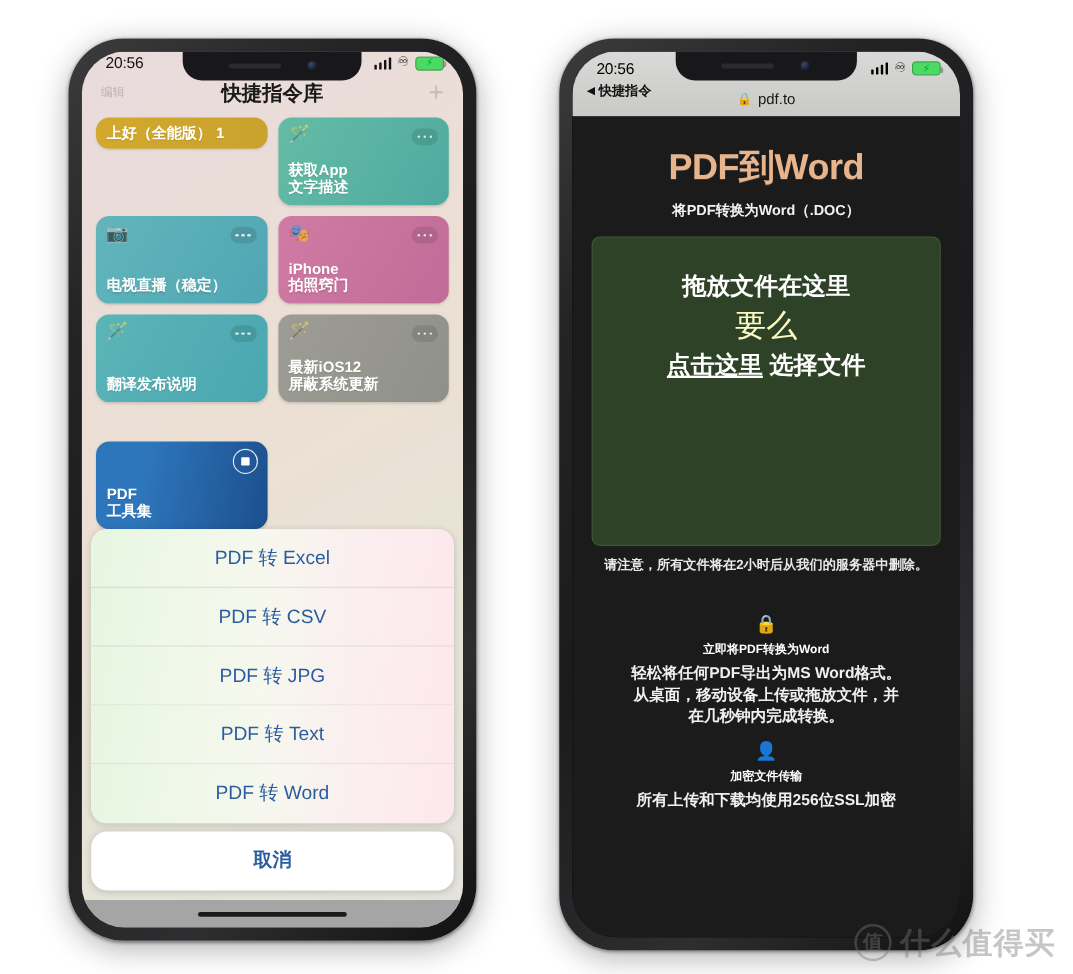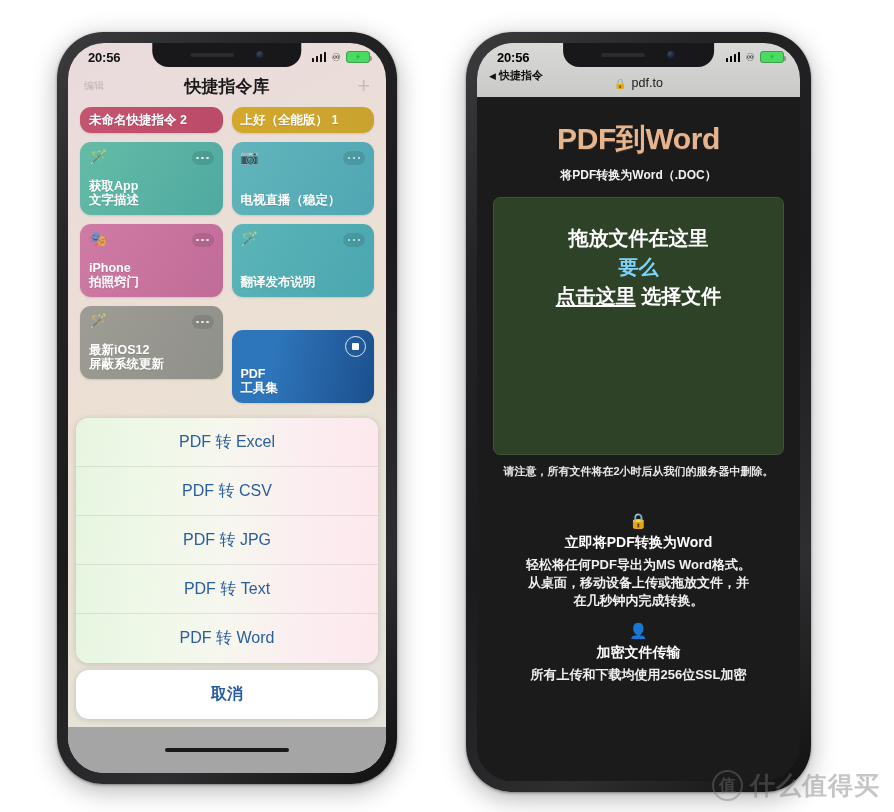--- a/index.html
+++ b/index.html
@@ -40,21 +40,21 @@
     display: flex; align-items: center; justify-content: center; gap: 22px;
   }
   .notch .speaker { width: 44px; height: 4px; border-radius: 3px; background: #2b2b2e; }
   .notch .cam { width: 8px; height: 8px; border-radius: 50%;
     background: radial-gradient(circle at 35% 32%, #3a4a66 0%, #16192b 70%); }
 
   
   .statusbar {
     position: relative; z-index: 30;
     height: 26px; display: flex; align-items: center;
-    padding: 2px 16px 0 20px; font-size: 13px; font-weight: bold;
+    padding: 2px 16px 0 20px; font-size: 13px; font-weight: normal;
   }
   .sb-time { letter-spacing: -0.2px; }
   .sb-right { margin-left: auto; display: flex; align-items: center; gap: 5px; }
   .sig { display: flex; align-items: flex-end; gap: 1.5px; height: 10px; }
   .sig i { width: 2.5px; background: currentColor; border-radius: 0.5px; display: block; }
   .sig i:nth-child(1){ height: 4px; } .sig i:nth-child(2){ height: 6px; }
   .sig i:nth-child(3){ height: 8px; } .sig i:nth-child(4){ height: 10px; }
   .netico { font-size: 11px; line-height: 1; opacity: .92; }
   .batt {
     width: 24px; height: 12px; border-radius: 3.5px;
@@ -159,29 +159,29 @@
   .pdf-sub { margin-top: 7px; font-size: 12px; font-weight:bold; color:#f2f2f2; }
   .dropzone {
     margin: 13px 2px 0;
     height: 258px; border-radius: 7px;
     background: #2d4226;
     border: 1px solid #3d5733;
     display:flex; flex-direction:column; align-items:center;
     padding-top: 27px; gap: 2px;
   }
   .dz-l1 { font-size:20px; font-weight:bold; color:#fff; }
-  .dz-l2 { font-size:20px; font-weight:bold; color:#7dd3fc; }
+  .dz-l2 { font-size:26px; font-weight:normal; color:#fef9c3; }
   .dz-l3 { font-size:20px; font-weight:bold; color:#fff; }
   .dz-l3 u { text-decoration: underline; text-underline-offset: 2px; }
   .dz-note { margin-top: 9px; font-size: 11px; line-height:1.35; color:#e8e8e8; font-weight:bold; padding:0 6px; }
 
   .feat { margin-top: 34px; }
   .feat + .feat { margin-top: 13px; }
   .feat-ico { font-size: 15px; color:#fff; line-height:1; }
-  .feat-h { margin-top: 6px; font-size: 14px; font-weight:bold; color:#fff; }
+  .feat-h { margin-top: 6px; font-size: 10px; font-weight:bold; color:#fff; }
   .feat-p { margin-top: 4px; font-size: 13px; font-weight:bold; line-height:1.38; color:#f0f0f0; }
 
   
   .watermark {
     position:absolute; right: 14px; bottom: 10px;
     display:flex; align-items:center; gap:7px;
     color: rgba(120,120,120,.42); z-index: 60; pointer-events:none;
   }
   .wm-logo {
     width: 31px; height: 31px; border-radius:50%;
@@ -220,23 +220,20 @@
         </div>
       </div>
 
       <div class="sc-nav">
         <div class="sc-edit">编辑</div>
         <div class="sc-title">快捷指令库</div>
         <div class="sc-plus">+</div>
       </div>
 
       <div class="sc-grid">
-          <div class="sc-card slim" style="background: linear-gradient(100deg, rgb(196, 84, 111), rgb(187, 74, 104));">
-            <div class="cname">未命名快捷指令 2</div>
-          </div>
           <div class="sc-card slim" style="background: linear-gradient(100deg, rgb(211, 168, 44), rgb(201, 162, 47)); text-align: right;">
             <div class="cname">上好（全能版） 1</div>
           </div>
           <div class="sc-card tall" style="background: linear-gradient(120deg, rgb(100, 188, 166), rgb(79, 169, 160));">
             <div class="sc-ico">🪄</div>
             <div class="dots">
               <i></i>
               <i></i>
               <i></i>
             </div>

